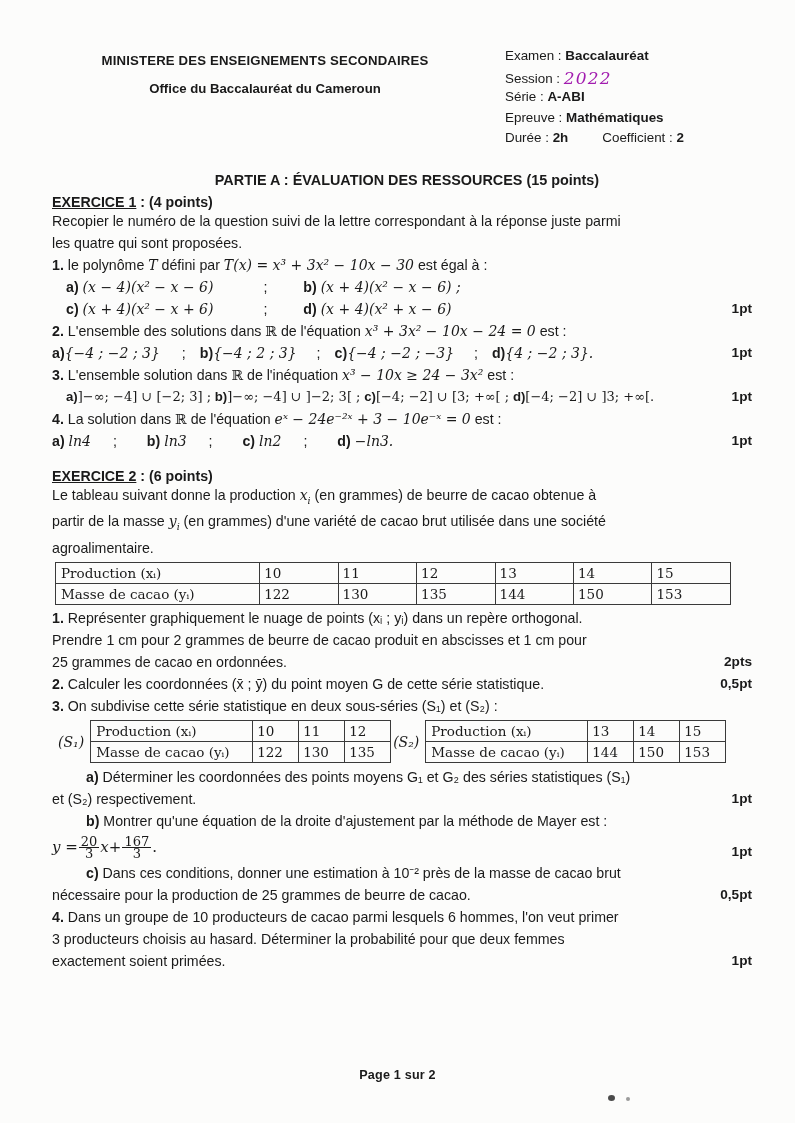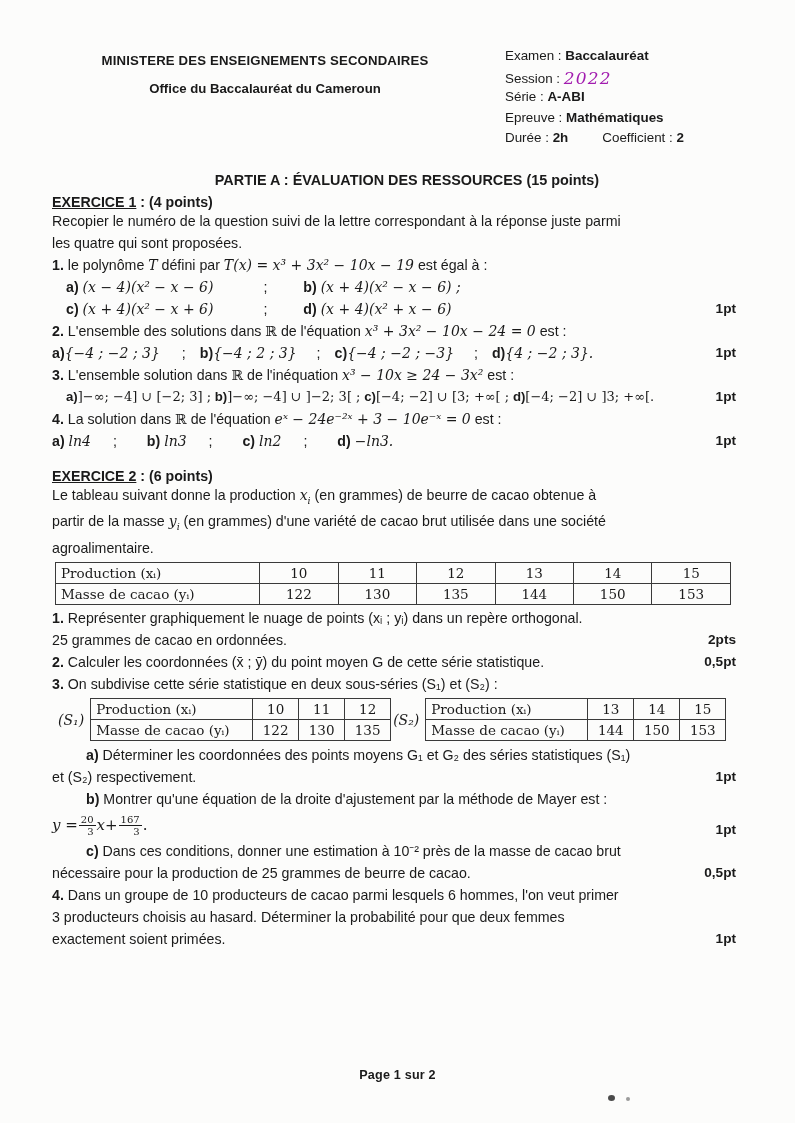--- a/index.html
+++ b/index.html
@@ -105,21 +105,21 @@
     line-height: 22px;
     white-space: nowrap;
   }
   .line-wrap {
     position: relative;
     font-size: 14.2px;
     line-height: 22px;
   }
   .pts {
     position: absolute;
-    right: 16px;
+    right: 0;
     top: 0;
     font-weight: bold;
     font-size: 13.6px;
   }
   .b { font-weight: bold; }
   .math {
     font-family: "DejaVu Serif", serif;
     font-style: italic;
     font-size: 14px;
   }
@@ -135,21 +135,21 @@
   
   table.data {
     border-collapse: collapse;
     font-family: "DejaVu Serif", serif;
     font-size: 13.5px;
   }
   table.data td {
     border: 1px solid #3a3a3a;
     padding: 1px 4px;
     height: 18px;
-    text-align: center;
+    text-align: left;
     font-style: normal;
   }
   table.data td.lbl {
     text-align: left;
     padding-left: 5px;
     white-space: nowrap;
   }
   .maintable-wrap { margin: 3px 0 2px 3px; }
   table.maintable { width: 676px; }
   table.maintable td.lbl { width: 206px; }
@@ -167,24 +167,24 @@
     padding: 0 6px 0 2px;
     white-space: nowrap;
   }
   table.subtable td.lbl { width: 152px; }
   table.subtable td.v { width: 37px; }
 
   
   .frac {
     display: inline-block;
     vertical-align: middle;
-    text-align: right;
+    text-align: center;
     font-family: "DejaVu Serif", serif;
     font-style: normal;
-    font-size: 10px;
+    font-size: 13px;
     line-height: 11px;
     margin: 0 1px;
     position: relative;
     top: -1px;
   }
   .frac .num { display: block; padding: 0 2px; }
   .frac .den { display: block; border-top: 1px solid #1a1a1a; padding: 0 2px; }
 
   
   .footer {
@@ -240,21 +240,21 @@
     <div class="partie-title">PARTIE A : ÉVALUATION DES RESSOURCES (15 points)</div>
 
     <div class="exo-head">
       <span class="u">EXERCICE 1</span><span> : (4 points)</span>
     </div>
 
     <div class="para">Recopier le numéro de la question suivi de la lettre correspondant à la réponse juste parmi</div>
     <div class="para">les quatre qui sont proposées.</div>
 
     <div class="line">
-      <span class="b">1.</span><span> le polynôme </span><span class="math">T</span><span> défini par </span><span class="math">T(x) = x³ + 3x² − 10x − 19</span><span> est égal à :</span>
+      <span class="b">1.</span><span> le polynôme </span><span class="math">T</span><span> défini par </span><span class="math">T(x) = x³ + 3x² − 10x − 30</span><span> est égal à :</span>
     </div>
     <div class="line indent">
       <span class="b">a)</span>
       <span class="math">(x − 4)(x² − x − 6)</span>
       <span style="display:inline-block;width:46px"></span><span>;</span>
       <span style="display:inline-block;width:32px"></span><span class="b">b)</span>
       <span class="math">(x + 4)(x² − x − 6) ;</span>
     </div>
     <div class="line indent">
       <span class="b">c)</span>
@@ -343,20 +343,21 @@
           <td class="v">150</td>
           <td class="v">153</td>
         </tr>
       </tbody>
         </table>
     </div>
 
     <div class="line-wrap">
       <span class="b">1.</span><span> Représenter graphiquement le nuage de points (xᵢ ; yᵢ) dans un repère orthogonal.</span>
     </div>
+    <div class="line-wrap">Prendre 1 cm pour 2 grammes de beurre de cacao produit en abscisses et 1 cm pour</div>
     <div class="line-wrap">
       <span>25 grammes de cacao en ordonnées.</span>
       <span class="pts">2pts</span>
     </div>
 
     <div class="line-wrap">
       <span class="b">2.</span><span> Calculer les coordonnées (x̄ ; ȳ) du point moyen G de cette série statistique.</span>
       <span class="pts">0,5pt</span>
     </div>
 

